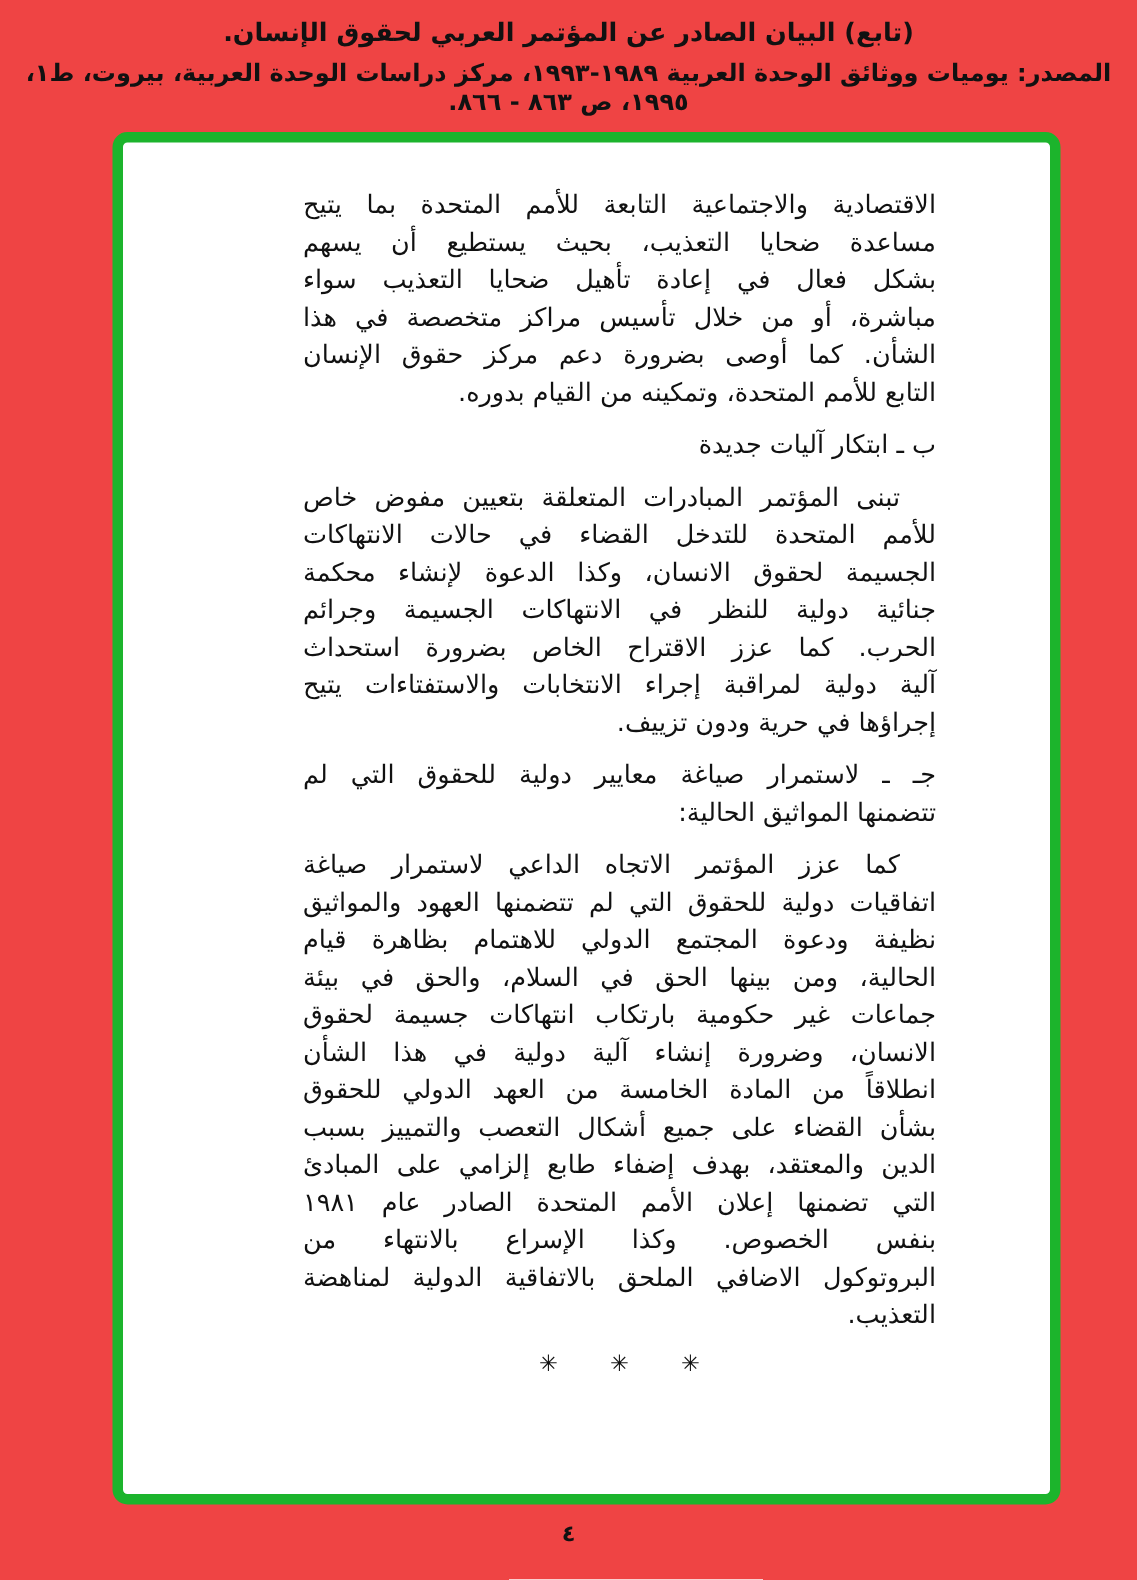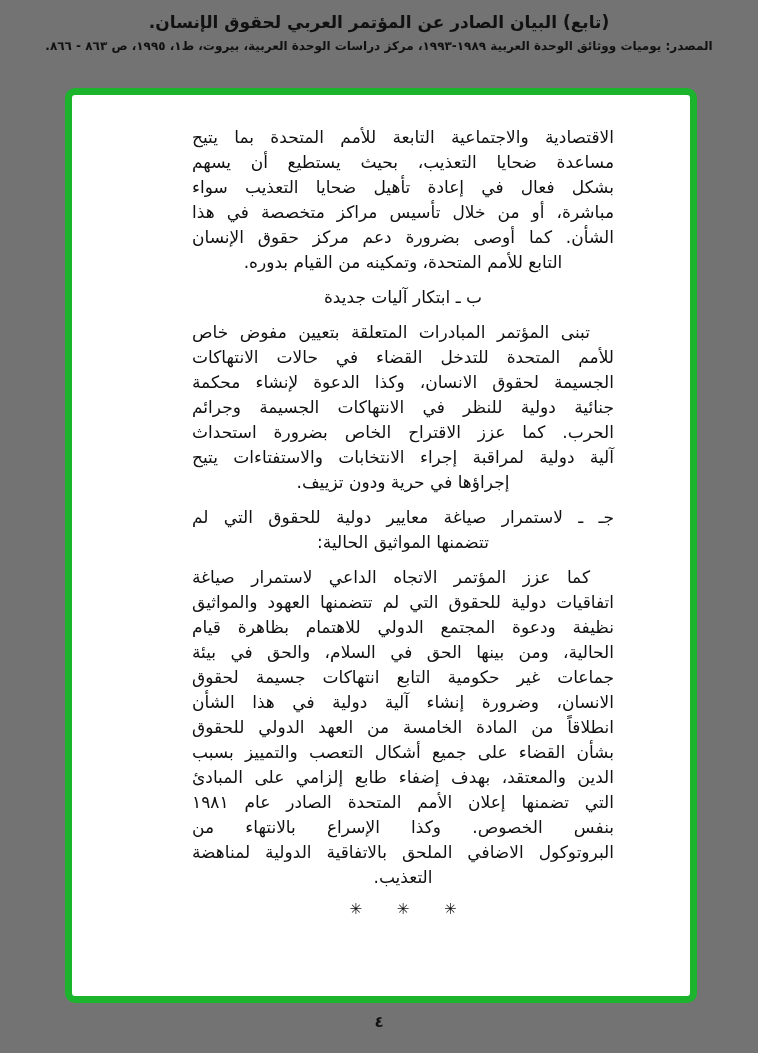--- a/index.html
+++ b/index.html
@@ -4,37 +4,37 @@
 <style>
   html, body { margin: 0; padding: 0; background: #ffffff; }
   body {
     width: 758px; height: 1053px;
     font-family: "DejaVu Sans", sans-serif;
     color: #111111;
   }
   .page {
     position: relative;
     width: 758px; height: 1053px;
-    background: #737373;
+    background: #ef4444;
     overflow: hidden;
   }
   .header {
     position: absolute;
     top: 12px; left: 0; width: 100%;
     text-align: center;
     direction: rtl;
   }
   .title {
     font-size: 17px;
     font-weight: bold;
     letter-spacing: 0.2px;
   }
   .source {
     margin-top: 7px;
-    font-size: 12px;
+    font-size: 16px;
     font-weight: bold;
   }
   .frame {
     position: absolute;
     left: 65px; top: 88px;
     width: 632px; height: 915px;
     box-sizing: border-box;
     border: 7px solid #1cb42c;
     border-radius: 10px;
     background: #ffffff;
@@ -42,21 +42,21 @@
   .doc-text {
     position: absolute;
     top: 30px; right: 76px;
     width: 422px;
     direction: rtl;
   }
   .block + .block { margin-top: 10px; }
   .line {
     font-size: 17px;
     line-height: 25px;
-    text-align: center;
+    text-align: right;
     white-space: normal;
   }
   .line.just {
     text-align: justify;
     text-align-last: justify;
   }
   .line.indent { padding-right: 24px; }
   .heading .line { font-weight: normal; }
   .separator {
     margin-top: 14px;
@@ -76,21 +76,21 @@
 </style>
 </head>
 <body>
 
 <div class="page">
   <div class="header">
     <div class="title">(تابع) البيان الصادر عن المؤتمر العربي لحقوق الإنسان.</div>
     <div class="source">المصدر: يوميات ووثائق الوحدة العربية ١٩٨٩-١٩٩٣، مركز دراسات الوحدة العربية، بيروت، ط١، ١٩٩٥، ص ٨٦٣ - ٨٦٦.</div>
   </div>
 
-  <div class="frame" style="border-color: rgb(28, 180, 44);">
+  <div class="frame" style="border-color: rgb(28, 180, 44); margin-left: 10px;">
     <div class="doc-text">
         <div class="block paragraph">
           <div class="line just">الاقتصادية والاجتماعية التابعة للأمم المتحدة بما يتيح</div>
           <div class="line just">مساعدة ضحايا التعذيب، بحيث يستطيع أن يسهم</div>
           <div class="line just">بشكل فعال في إعادة تأهيل ضحايا التعذيب سواء</div>
           <div class="line just">مباشرة، أو من خلال تأسيس مراكز متخصصة في هذا</div>
           <div class="line just">الشأن. كما أوصى بضرورة دعم مركز حقوق الإنسان</div>
           <div class="line">التابع للأمم المتحدة، وتمكينه من القيام بدوره.</div>
         </div>
         <div class="block heading">
@@ -107,21 +107,21 @@
         </div>
         <div class="block heading">
           <div class="line just">جـ ـ لاستمرار صياغة معايير دولية للحقوق التي لم</div>
           <div class="line">تتضمنها المواثيق الحالية:</div>
         </div>
         <div class="block paragraph">
           <div class="line just indent">كما عزز المؤتمر الاتجاه الداعي لاستمرار صياغة</div>
           <div class="line just">اتفاقيات دولية للحقوق التي لم تتضمنها العهود والمواثيق</div>
           <div class="line just">نظيفة ودعوة المجتمع الدولي للاهتمام بظاهرة قيام</div>
           <div class="line just">الحالية، ومن بينها الحق في السلام، والحق في بيئة</div>
-          <div class="line just">جماعات غير حكومية التابع انتهاكات جسيمة لحقوق</div>
+          <div class="line just">جماعات غير حكومية بارتكاب انتهاكات جسيمة لحقوق</div>
           <div class="line just">الانسان، وضرورة إنشاء آلية دولية في هذا الشأن</div>
           <div class="line just">انطلاقاً من المادة الخامسة من العهد الدولي للحقوق</div>
           <div class="line just">بشأن القضاء على جميع أشكال التعصب والتمييز بسبب</div>
           <div class="line just">الدين والمعتقد، بهدف إضفاء طابع إلزامي على المبادئ</div>
           <div class="line just">التي تضمنها إعلان الأمم المتحدة الصادر عام ١٩٨١</div>
           <div class="line just">بنفس الخصوص. وكذا الإسراع بالانتهاء من</div>
           <div class="line just">البروتوكول الاضافي الملحق بالاتفاقية الدولية لمناهضة</div>
           <div class="line">التعذيب.</div>
         </div>
         <div class="block separator">✳ ✳ ✳</div>

